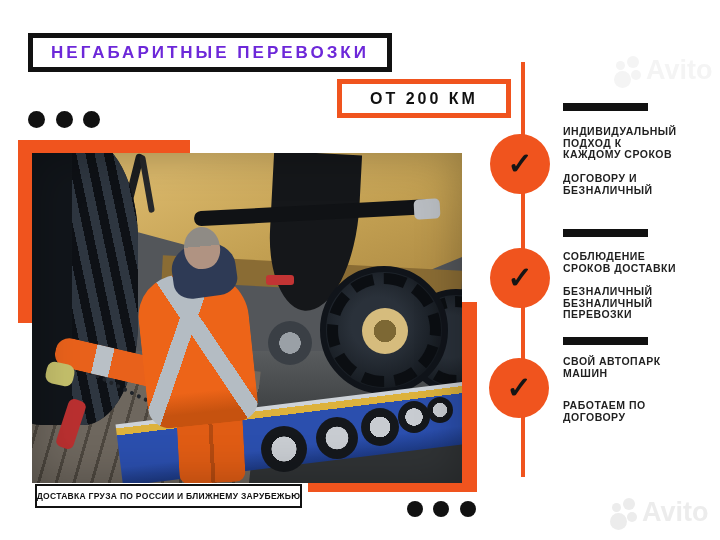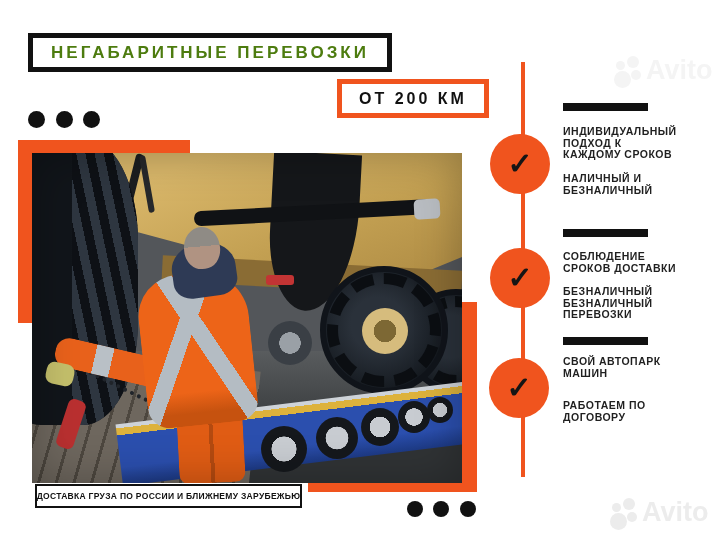--- a/index.html
+++ b/index.html
@@ -3,22 +3,22 @@
 <meta charset="utf-8">
 <style>
   html,body{margin:0;padding:0;background:#fff;}
   #stage{position:relative;width:720px;height:540px;background:#ffffff;overflow:hidden;
          font-family:"Liberation Sans",sans-serif;}
   .abs{position:absolute;}
 
   
   .title-box{left:28px;top:33px;width:364px;height:39px;border:5px solid #111;
              box-sizing:border-box;display:flex;align-items:center;justify-content:center;}
-  .title-box span{font-size:17px;font-weight:800;letter-spacing:3px;color:#4d7c0f;white-space:nowrap;text-align:center;}
-  .badge-box{left:337px;top:79px;width:152px;height:39px;border:5px solid #F0541E;
+  .title-box span{font-size:17px;font-weight:800;letter-spacing:3px;color:#6d28d9;white-space:nowrap;text-align:center;}
+  .badge-box{left:337px;top:79px;width:174px;height:39px;border:5px solid #F0541E;
              box-sizing:border-box;background:#fff;display:flex;align-items:center;justify-content:center;}
   .badge-box span{font-size:16px;font-weight:800;letter-spacing:3px;color:#111;white-space:nowrap;}
 
   .dot{border-radius:50%;background:#111;}
   .dot-top{width:17px;height:17px;top:111px;}
   .dot-bot{width:16px;height:16px;top:501px;}
 
   
   .frame{background:#F0541E;}
 
@@ -181,21 +181,21 @@
     <span>✓</span>
   </div>
 
   <div class="abs benefit-bar" style="top:103px"></div>
   <div class="abs benefit" style="top:126px">
     <span>ИНДИВИДУАЛЬНЫЙ</span>
     <span>ПОДХОД К</span>
     <span>КАЖДОМУ СРОКОВ</span>
   </div>
   <div class="abs benefit" style="top:173px">
-    <span>НАЛИЧНЫЙ И</span>
+    <span>ДОГОВОРУ И</span>
     <span>БЕЗНАЛИЧНЫЙ</span>
   </div>
 
   <div class="abs benefit-bar" style="top:229px"></div>
   <div class="abs benefit" style="top:251px">
     <span>СОБЛЮДЕНИЕ</span>
     <span>СРОКОВ ДОСТАВКИ</span>
   </div>
   <div class="abs benefit" style="top:286px">
     <span>БЕЗНАЛИЧНЫЙ</span>

